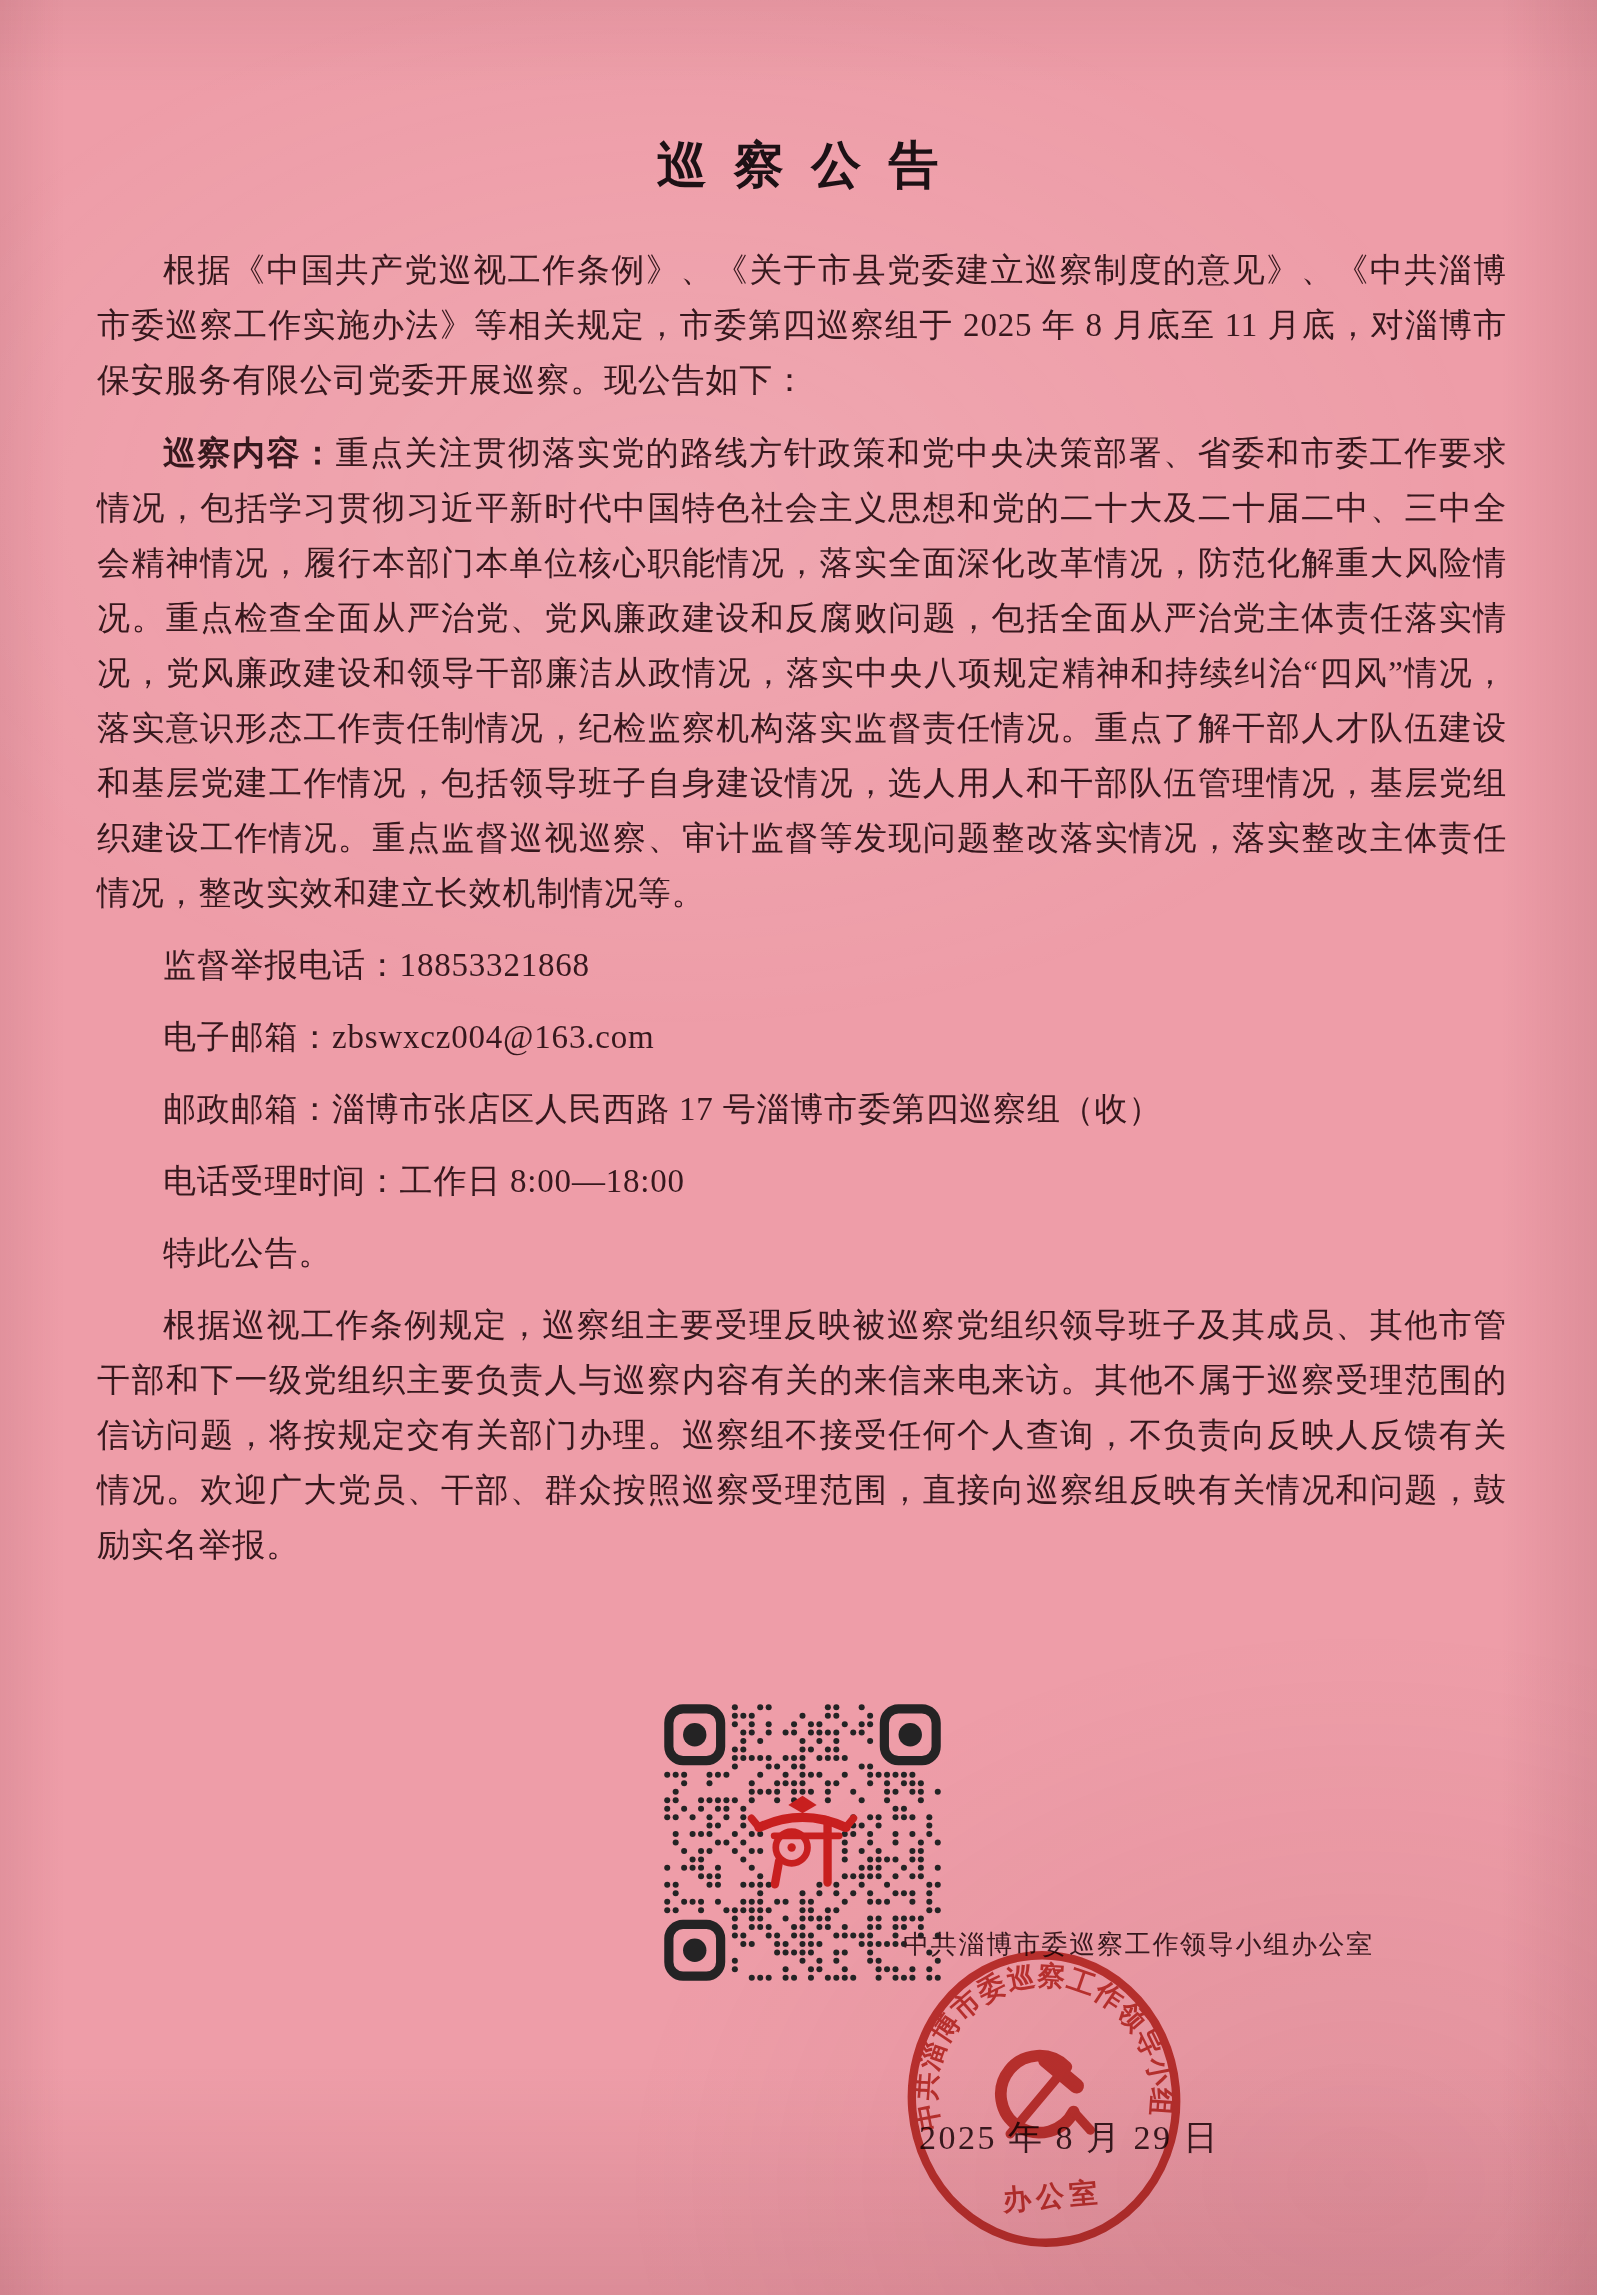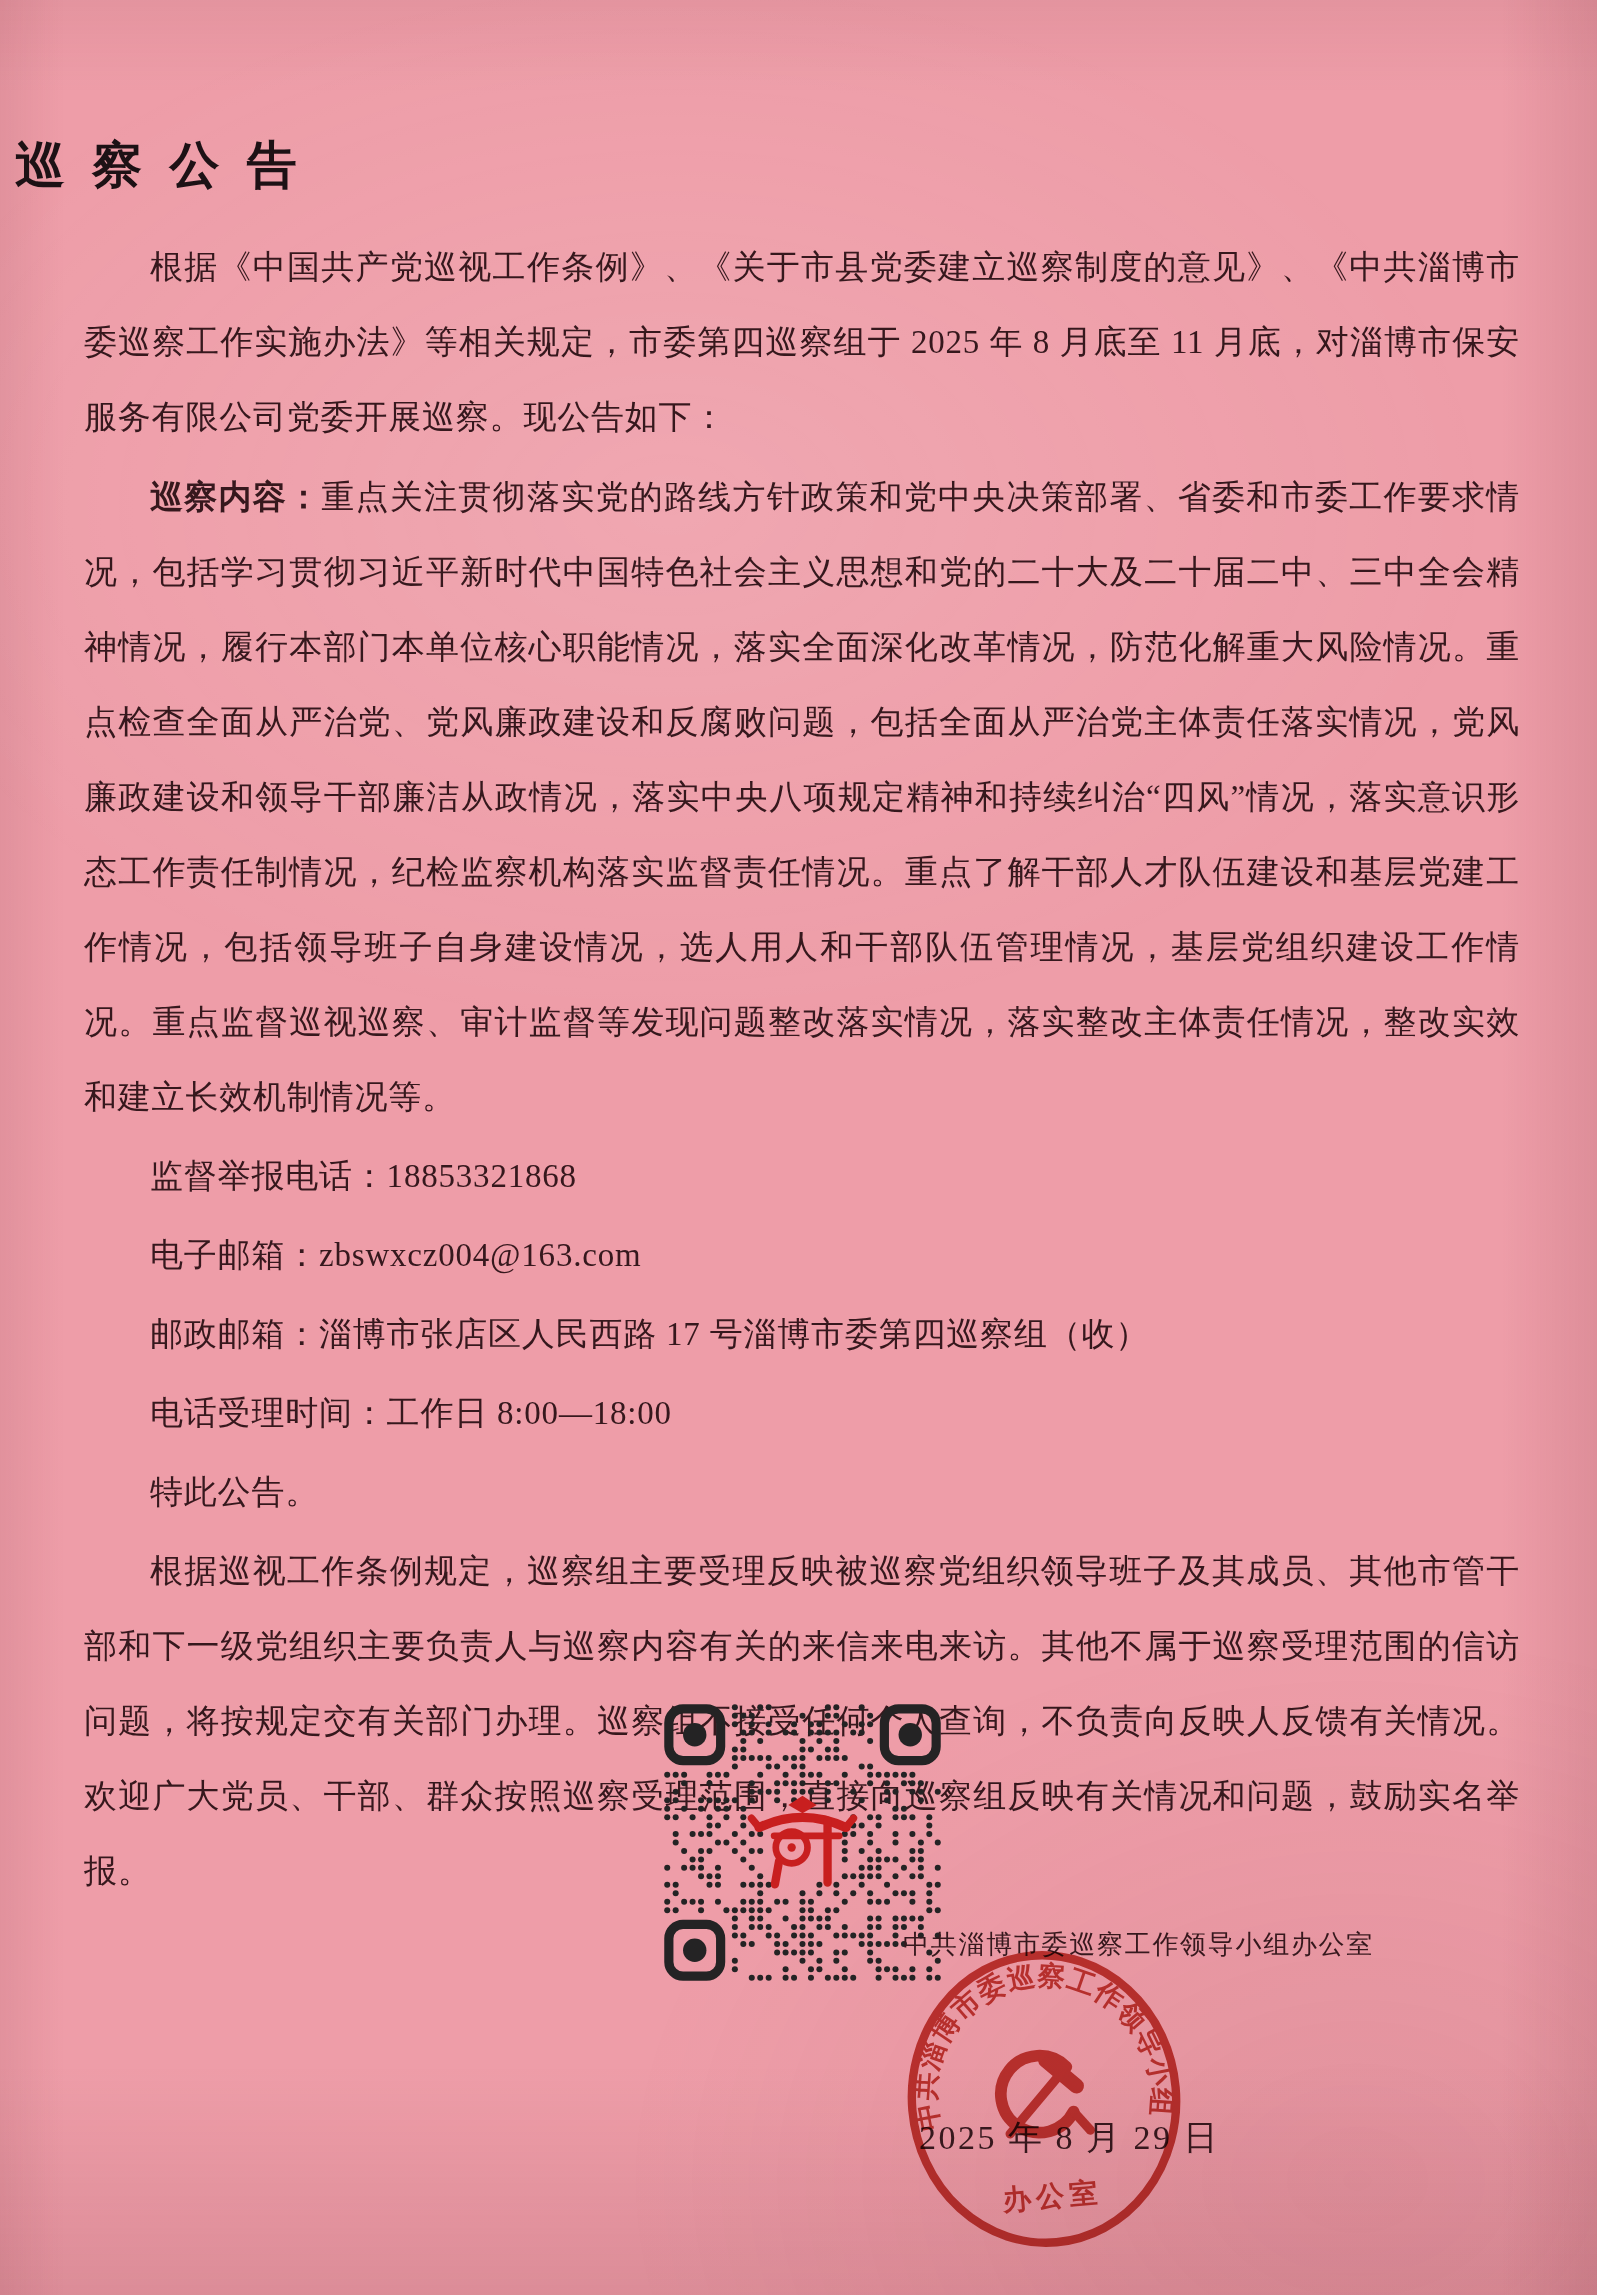--- a/index.html
+++ b/index.html
@@ -16,34 +16,35 @@
     font-family:"Liberation Serif","DejaVu Serif",serif;
     color:var(--ink);
     background:
       radial-gradient(ellipse 1171px 753px at 42% 22%, rgba(255,255,255,0.10), rgba(255,255,255,0) 70%),
       linear-gradient(to right, rgba(110,40,52,0.10), rgba(110,40,52,0) 4%, rgba(110,40,52,0) 94%, rgba(110,40,52,0.13)),
       linear-gradient(to bottom, rgba(110,40,52,0.08), rgba(110,40,52,0) 4%, rgba(110,40,52,0) 90%, rgba(110,40,52,0.14)),
       radial-gradient(ellipse 1338px 1004px at 85% 95%, rgba(120,45,58,0.10), rgba(120,45,58,0) 55%),
       var(--paper);
   }
   .page-title{
-    margin:132px 0 35px 15px;
+    margin:132px 0 35px 4px;
+    text-align:center;
     font-family:"Liberation Sans","DejaVu Sans",sans-serif;
     font-weight:bold;
     font-size:50px;
     letter-spacing:6.7px;
     color:var(--title-ink);
   }
   .content{
     position:absolute;left:80px;right:74px;top:226px;
   }
   .para{
-    margin:4px;
+    margin:17px;
     font-size:33px;
-    line-height:75px;
+    line-height:55px;
     text-align:justify;
     text-indent:2em;
     letter-spacing:0.8px;
     color:var(--ink);
   }
   .para .bold{
     font-weight:bold;
     font-family:"Liberation Sans","DejaVu Sans",sans-serif;
     letter-spacing:0.8px;
   }

